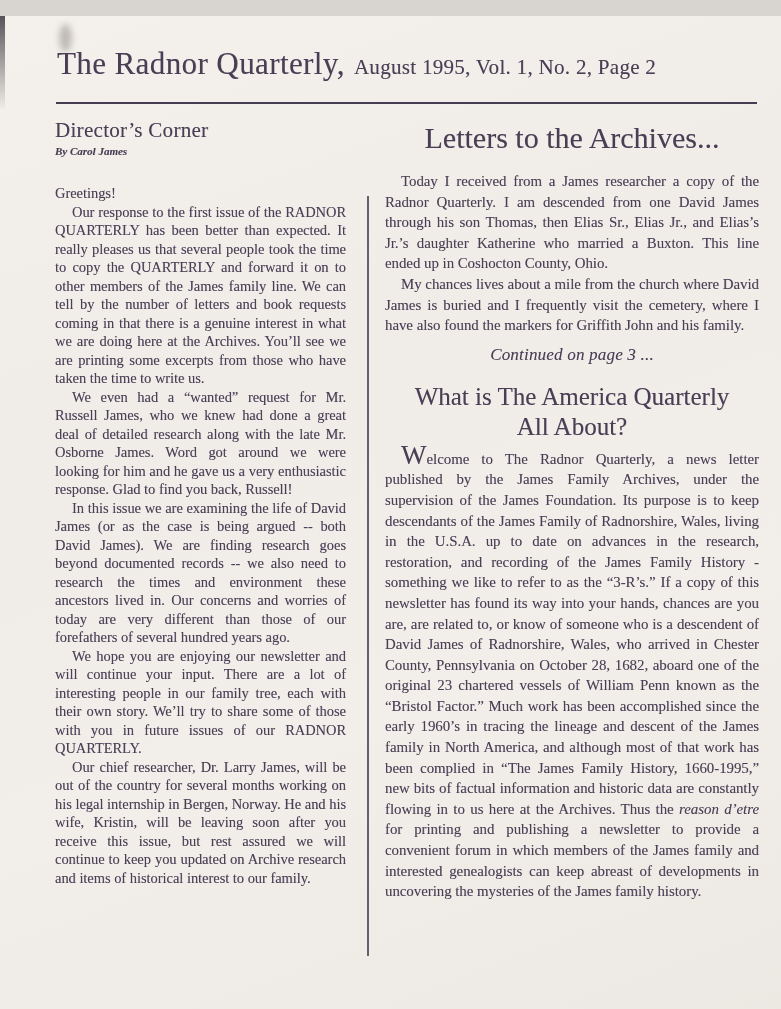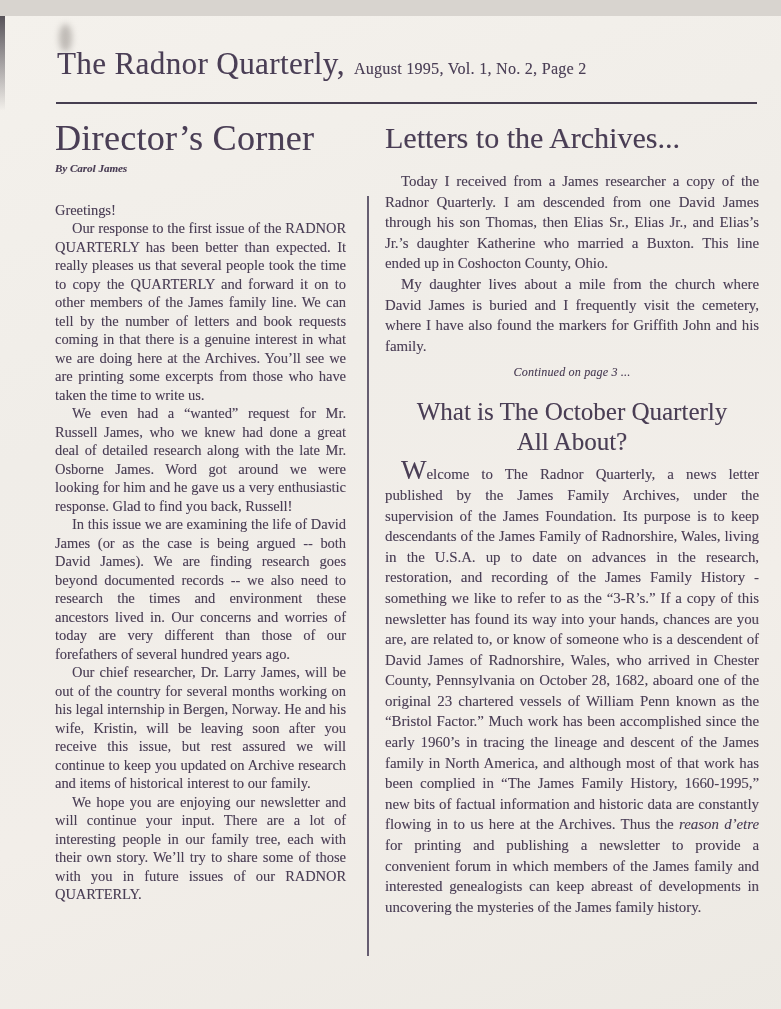--- a/index.html
+++ b/index.html
@@ -26,52 +26,52 @@
   .smudge-bottom {
     position: absolute; left: 88px; top: 998px; width: 9px; height: 8px;
     background: rgba(120,114,110,0.35); border-radius: 50%; filter: blur(2px);
   }
   
   .masthead {
     position: absolute; left: 57px; top: 30px; right: 24px;
     display: flex; align-items: baseline; white-space: nowrap;
   }
   .masthead .title { font-size: 31px; letter-spacing: 0.4px; }
-  .masthead .issue { font-size: 16px; margin-left: 9px; letter-spacing: 0.3px; }
+  .masthead .issue { font-size: 21px; margin-left: 9px; letter-spacing: 0.3px; }
   .header-rule {
     position: absolute; left: 56px; top: 86px; width: 701px; height: 2px;
     background: #463e50;
   }
   
   .col-left {
     position: absolute; left: 55px; top: 103px; width: 291px;
   }
   .col-divider {
     position: absolute; left: 367px; top: 180px; width: 2px; height: 760px;
     background: rgba(78, 68, 92, 0.85);
   }
   .col-right {
     position: absolute; left: 385px; top: 105px; width: 374px;
   }
   h2 { font-weight: normal; margin: 0; }
-  .director-heading { font-size: 36px; letter-spacing: 0.3px; line-height: 1.1; }
+  .director-heading { font-size: 21px; letter-spacing: 0.3px; line-height: 1.1; }
   .byline { font-style: italic; font-weight: 700; font-size: 11px; margin-top: 3px; }
   .col-left p {
     margin: 0; font-size: 14.4px; line-height: 18.5px;
     text-align: justify; text-indent: 17px;
   }
   .col-left p.greeting { text-indent: 0; margin-top: 27px; }
-  .letters-heading { font-size: 30px; line-height: 1.1; margin-bottom: 17px; }
+  .letters-heading { font-size: 30px; text-align: center; line-height: 1.1; margin-bottom: 17px; }
   .col-right p {
     margin: 0; font-size: 14.8px; line-height: 20.6px;
     text-align: justify; text-indent: 16px;
   }
   .col-right p.salutation { text-indent: 0; }
   .continued {
-    font-style: italic; text-align: center; font-size: 12px;
+    font-style: italic; text-align: center; font-size: 17px;
     margin-top: 9px; letter-spacing: 0.2px;
   }
   .about-heading {
     font-size: 25px; text-align: center; line-height: 30px; margin-top: 17px;
   }
   .about-body {
     margin: 14px 0 0 0; font-size: 14.8px; line-height: 20.6px;
     text-align: justify;
   }
   .about-body .initial { font-size: 27px; line-height: 1; }
@@ -92,33 +92,33 @@
   </header>
   <div class="header-rule"></div>
 
   <section class="col-left">
     <h2 class="director-heading">Director’s Corner</h2>
     <div class="byline">By Carol James</div>
     <p class="greeting">Greetings!</p>
     <p>Our response to the first issue of the RADNOR QUARTERLY has been better than expected.  It really pleases us that several people took the time to copy the QUARTERLY and forward it on to other members of the James family line.  We can tell by the number of letters and book requests coming in that there is a genuine interest in what we are doing here at the Archives.  You’ll see we are printing some excerpts from those who have taken the time to write us.</p>
     <p>We even had a “wanted” request for Mr. Russell James, who we knew had done a great deal of detailed research along with the late Mr. Osborne James.  Word got around we were looking for him and he gave us a very enthusiastic response.  Glad to find you back, Russell!</p>
     <p>In this issue we are examining the life of David James (or as the case is being argued -- both David James). We are finding research goes beyond documented records -- we also need to research the times and environment these ancestors lived in.  Our concerns and worries of today are very different than those of our forefathers of several hundred years ago.</p>
+    <p>We hope you are enjoying our newsletter and will continue your input.  There are a lot of interesting people in our family tree, each with their own story.  We’ll try to share some of those with you in future issues of our RADNOR QUARTERLY.</p>
     <p>Our chief researcher, Dr. Larry James, will be out of the country for several months working on his legal internship in Bergen, Norway.  He and his wife, Kristin, will be leaving soon after you receive this issue, but rest assured we will continue to keep you updated on Archive research and items of historical interest to our family.</p>
-    <p>We hope you are enjoying our newsletter and will continue your input.  There are a lot of interesting people in our family tree, each with their own story.  We’ll try to share some of those with you in future issues of our RADNOR QUARTERLY.</p>
   </section>
 
   <div class="col-divider"></div>
 
   <section class="col-right">
     <h2 class="letters-heading">Letters to the Archives...</h2>
     <p>Today I received from a James researcher a copy of the Radnor Quarterly.  I am descended from one David James through his son Thomas, then Elias Sr., Elias Jr., and Elias’s Jr.’s daughter Katherine who married a Buxton.  This line ended up in Coshocton County, Ohio.</p>
-    <p>My daughter lives about a mile from the church where David James is buried and I frequently visit the cemetery, where I have also found the markers for Griffith John and his family.</p>
+    <p>My chances lives about a mile from the church where David James is buried and I frequently visit the cemetery, where I have also found the markers for Griffith John and his family.</p>
     <div class="continued">Continued on page 3 ...</div>
 
     <h2 class="about-heading">
-      <span>What is The October Quarterly</span><br>
+      <span>What is The America Quarterly</span><br>
       <span>All About?</span>
     </h2>
 
     <p class="about-body"><span class="initial">W</span><span>elcome to The Radnor Quarterly, a news letter published by the James Family Archives, under the supervision of the James Foundation.  Its purpose is to keep descendants of the James Family of Radnorshire, Wales, living in the U.S.A. up to date on advances in the research, restoration, and recording of the James Family History - something we like to refer to as the “3-R’s.”  If a copy of this newsletter has found its way into your hands, chances are you are, are related to, or know of someone who is a descendent of David James of Radnorshire, Wales, who arrived in Chester County, Pennsylvania on October 28, 1682, aboard one of the original 23 chartered vessels of William Penn known as the “Bristol Factor.”  Much work has been accomplished since the early 1960’s in tracing the lineage and descent of the James family in North America, and although most of that work has been complied in “The James Family History, 1660-1995,” new bits of factual information  and  historic  data are constantly flowing in to us here at the Archives.  Thus the </span><em>reason d’etre</em><span> for printing and publishing a newsletter to provide a convenient forum in which members of the James family and interested genealogists can keep abreast of developments in uncovering the mysteries of the James family history.</span></p>
   </section>
 
 </div>
 
 </body></html>

